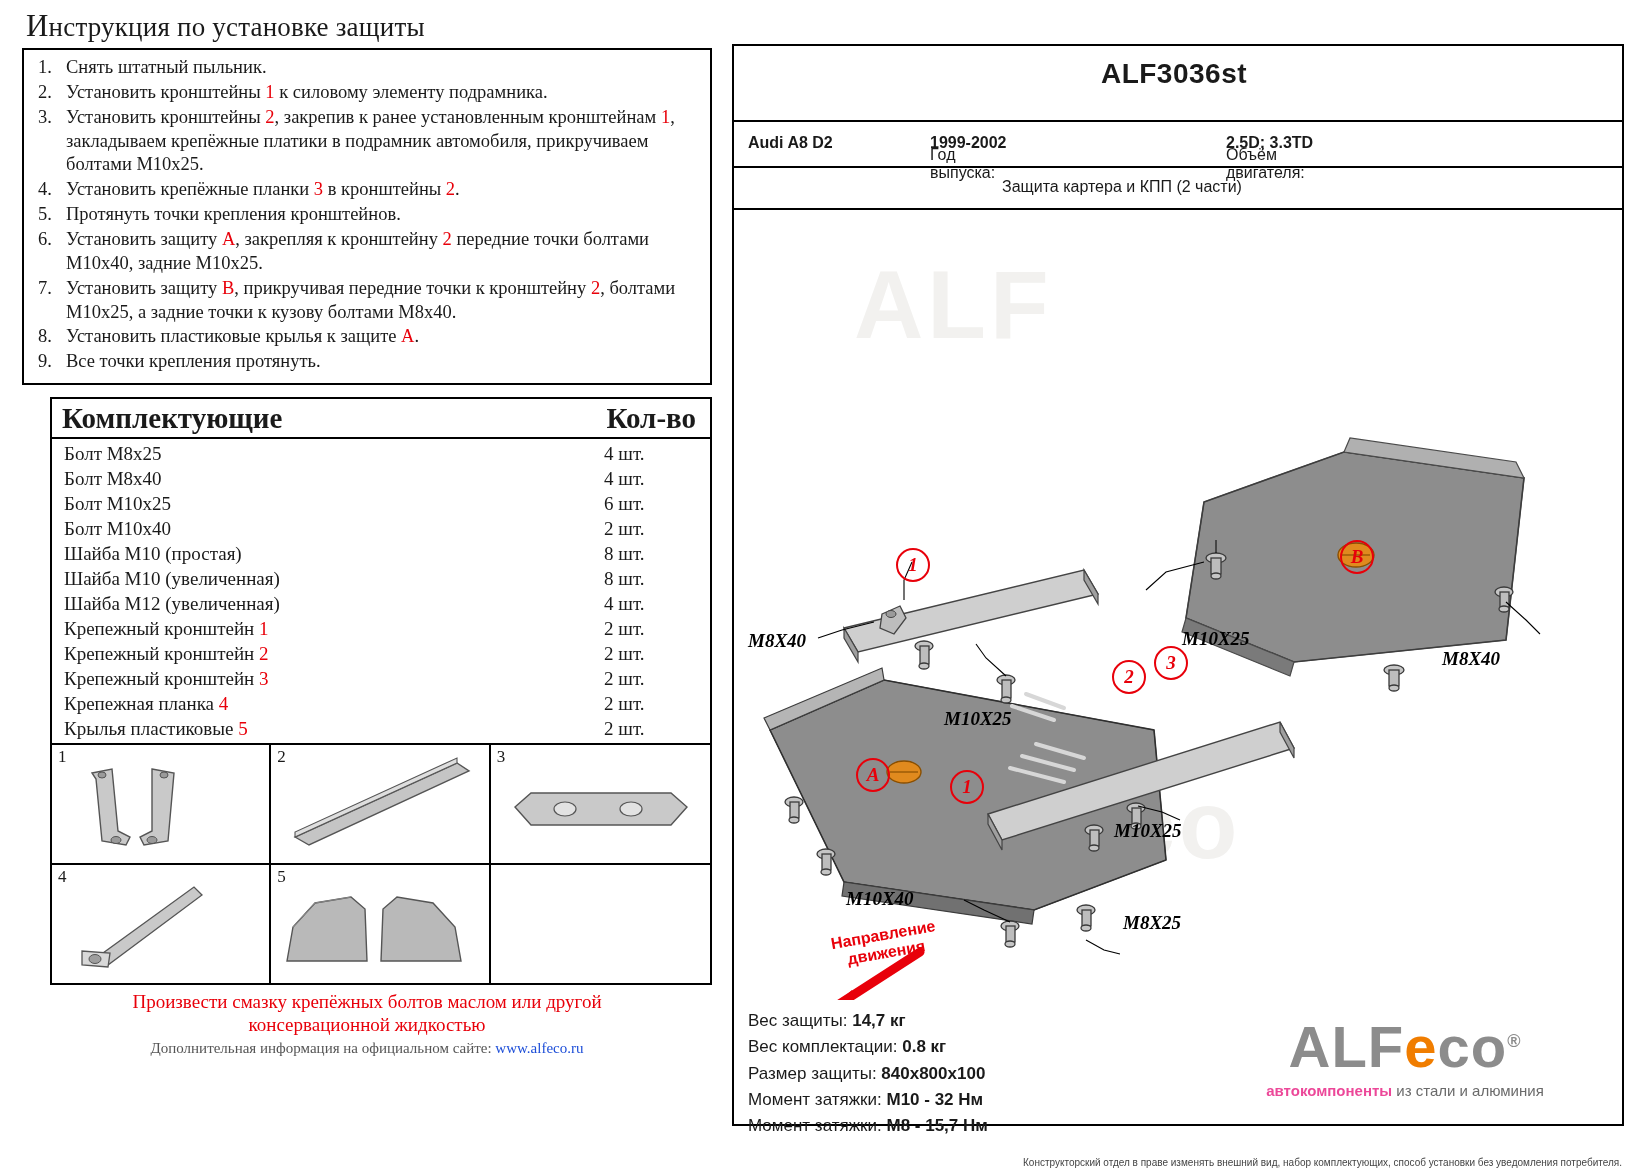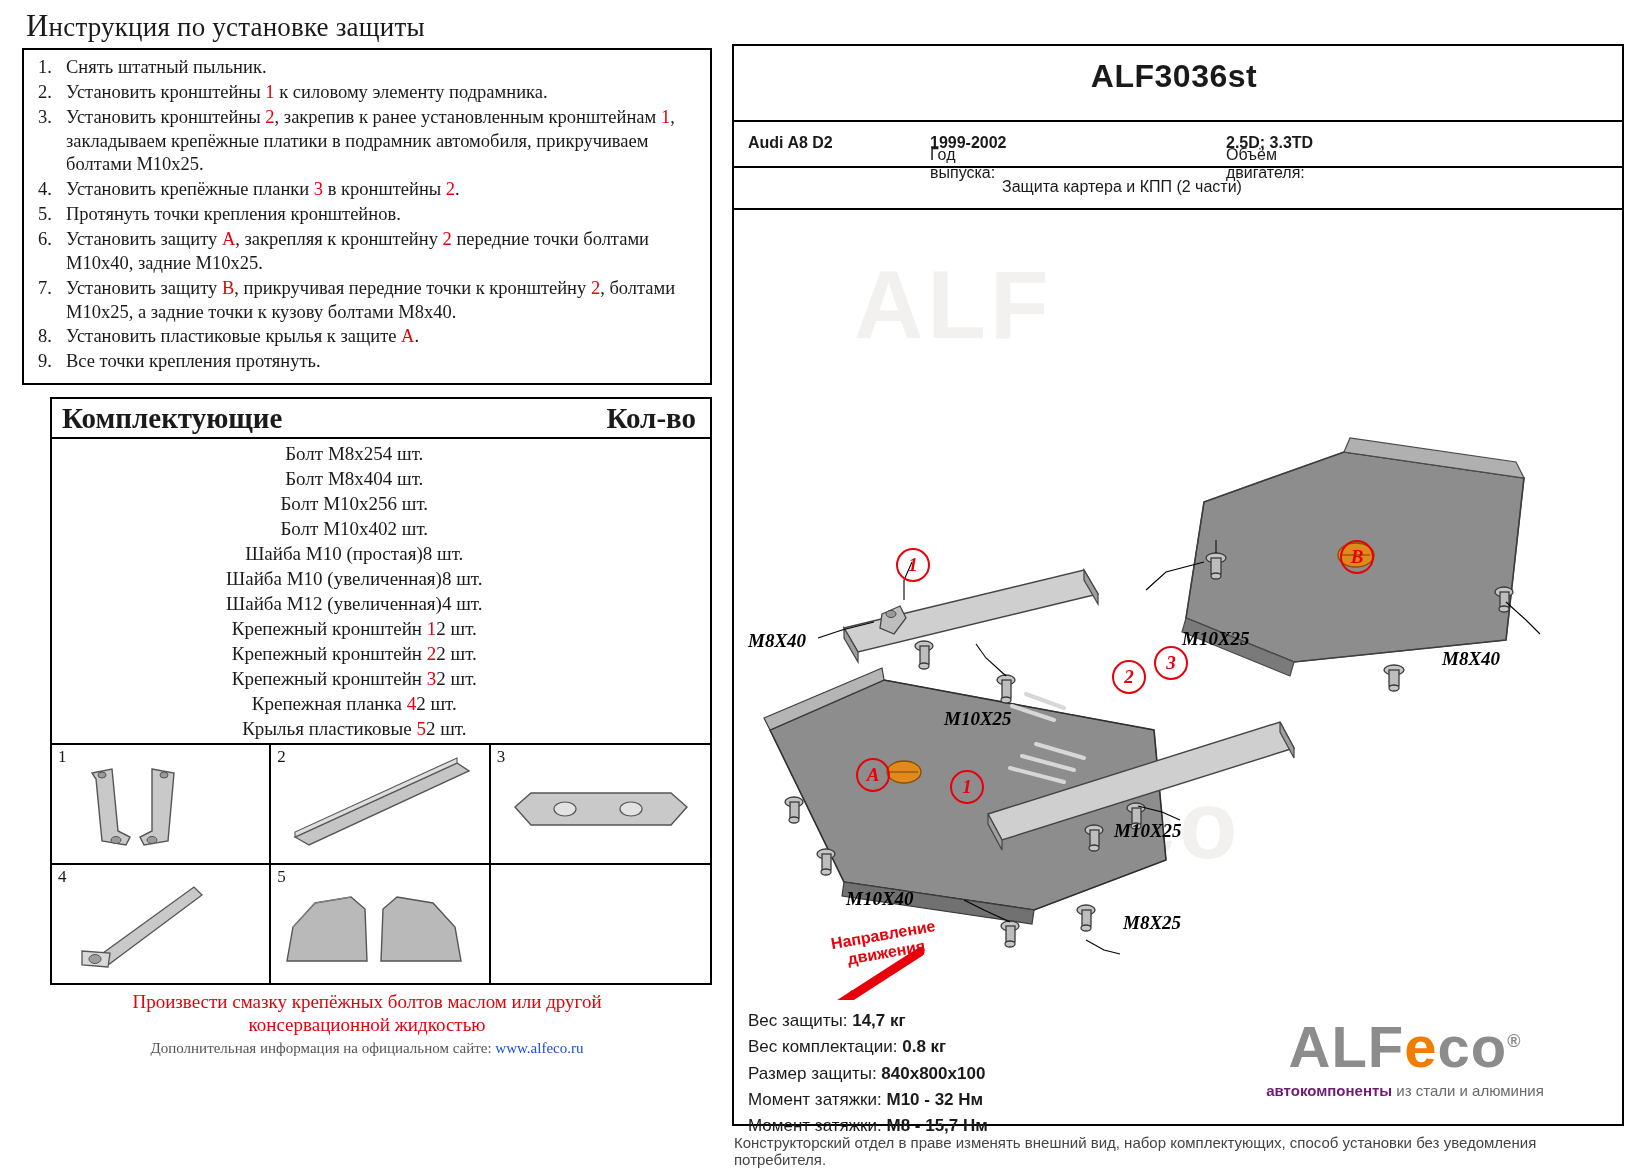--- a/index.html
+++ b/index.html
@@ -40,21 +40,21 @@
     margin-top:12px;
     margin-left:28px;
   }
   .komp-head{
     display:flex;justify-content:space-between;align-items:baseline;
     font-size:29px;font-weight:bold;padding:3px 14px 2px 10px;
     border-bottom:2px solid #000;
   }
   .komp-rows{padding:2px 0 2px 0;}
   .komp-row{
-    display:flex;justify-content:center;
+    display:flex;justify-content:space-between;
     font-size:19px;padding:1.5px 14px 1.5px 12px;
   }
   .komp-row .qty{min-width:92px;text-align:left;}
 
   .parts-grid{
     border-top:2px solid #000;
     display:grid;grid-template-columns:1fr 1fr 1fr;
   }
   .cell{
     border-right:2px solid #000;border-bottom:2px solid #000;
@@ -75,21 +75,21 @@
   .footer-gray a{color:#1d4ed8;text-decoration:none;}
 
   
   .right{position:absolute;left:732px;top:44px;width:888px;height:1078px;
          border:2px solid #000;background:#fff;}
   .r-head{
     height:74px;border-bottom:2px solid #000;position:relative;
   }
   .r-code{
     position:absolute;left:0;right:8px;top:12px;text-align:center;
-    font-size:32px;font-weight:bold;font-family:"Liberation Sans",sans-serif;
+    font-size:28px;font-weight:bold;font-family:"Liberation Sans",sans-serif;
     letter-spacing:.5px;
   }
   .r-specs{
     height:44px;border-bottom:2px solid #000;position:relative;
     font-family:"Liberation Sans",sans-serif;font-size:16px;font-weight:bold;
   }
   .r-specs span{position:absolute;top:12px;}
   .s-model{left:14px;}
   .s-year{left:196px;font-weight:normal;}
   .s-year b{font-weight:bold;}
@@ -131,24 +131,24 @@
   .logo .word{
     font-family:"Liberation Sans",sans-serif;font-weight:bold;font-size:58px;
     color:#8c8c8c;letter-spacing:1px;line-height:1;
   }
   .logo .word .o1{color:#f07d00;}
   .logo .reg{font-size:18px;vertical-align:super;color:#8c8c8c;}
   .logo .tag{
     margin-top:6px;font-family:"Liberation Sans",sans-serif;font-size:15px;
     color:#6a6a6a;
   }
-  .logo .tag b{color:#701a75;font-weight:bold;}
+  .logo .tag b{color:#ec4899;font-weight:bold;}
   .disclaimer{
-    position:absolute;left:0;right:0;bottom:4px;text-align:left;
-    font-family:"Liberation Sans",sans-serif;font-size:15px;color:#444;
+    position:absolute;left:0;right:0;bottom:4px;text-align:right;
+    font-family:"Liberation Sans",sans-serif;font-size:10px;color:#444;
   }
 
   .wm-big{
     position:absolute;font-family:"Liberation Sans",sans-serif;font-weight:bold;
     color:#f2f1ef;font-size:96px;letter-spacing:4px;pointer-events:none;
     user-select:none;z-index:0;
   }
 </style>
 </head>
 <body>

